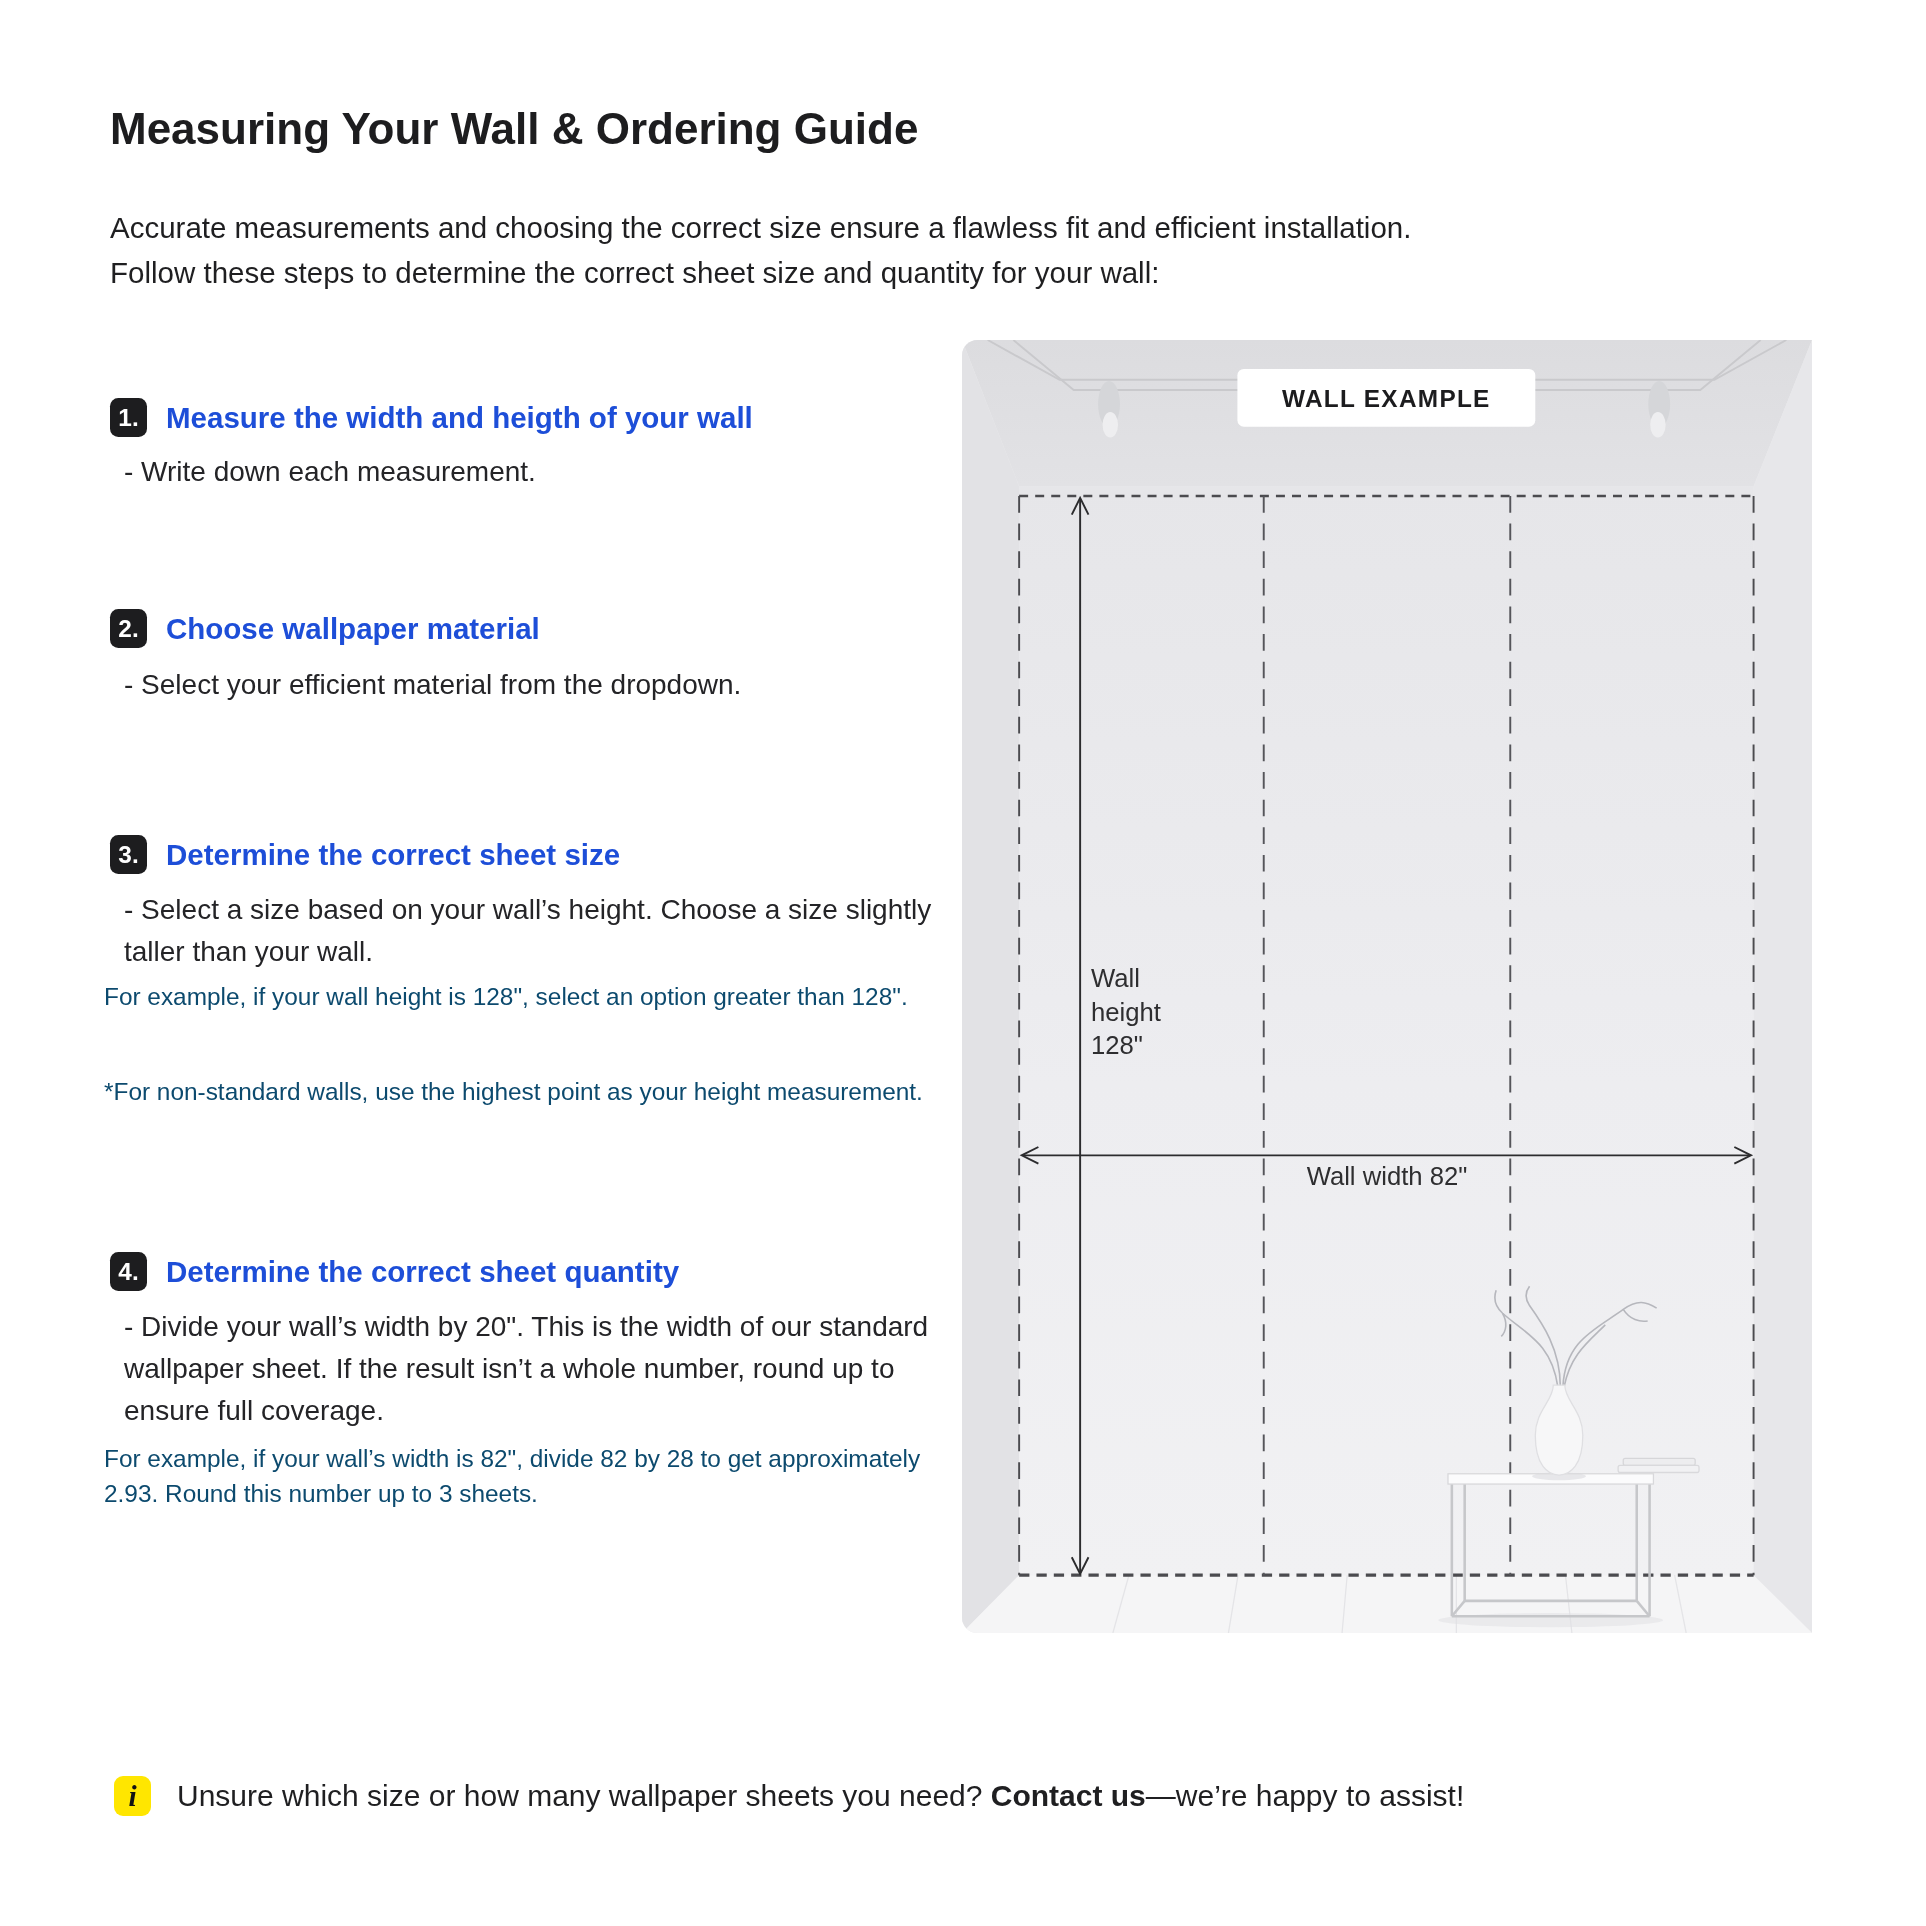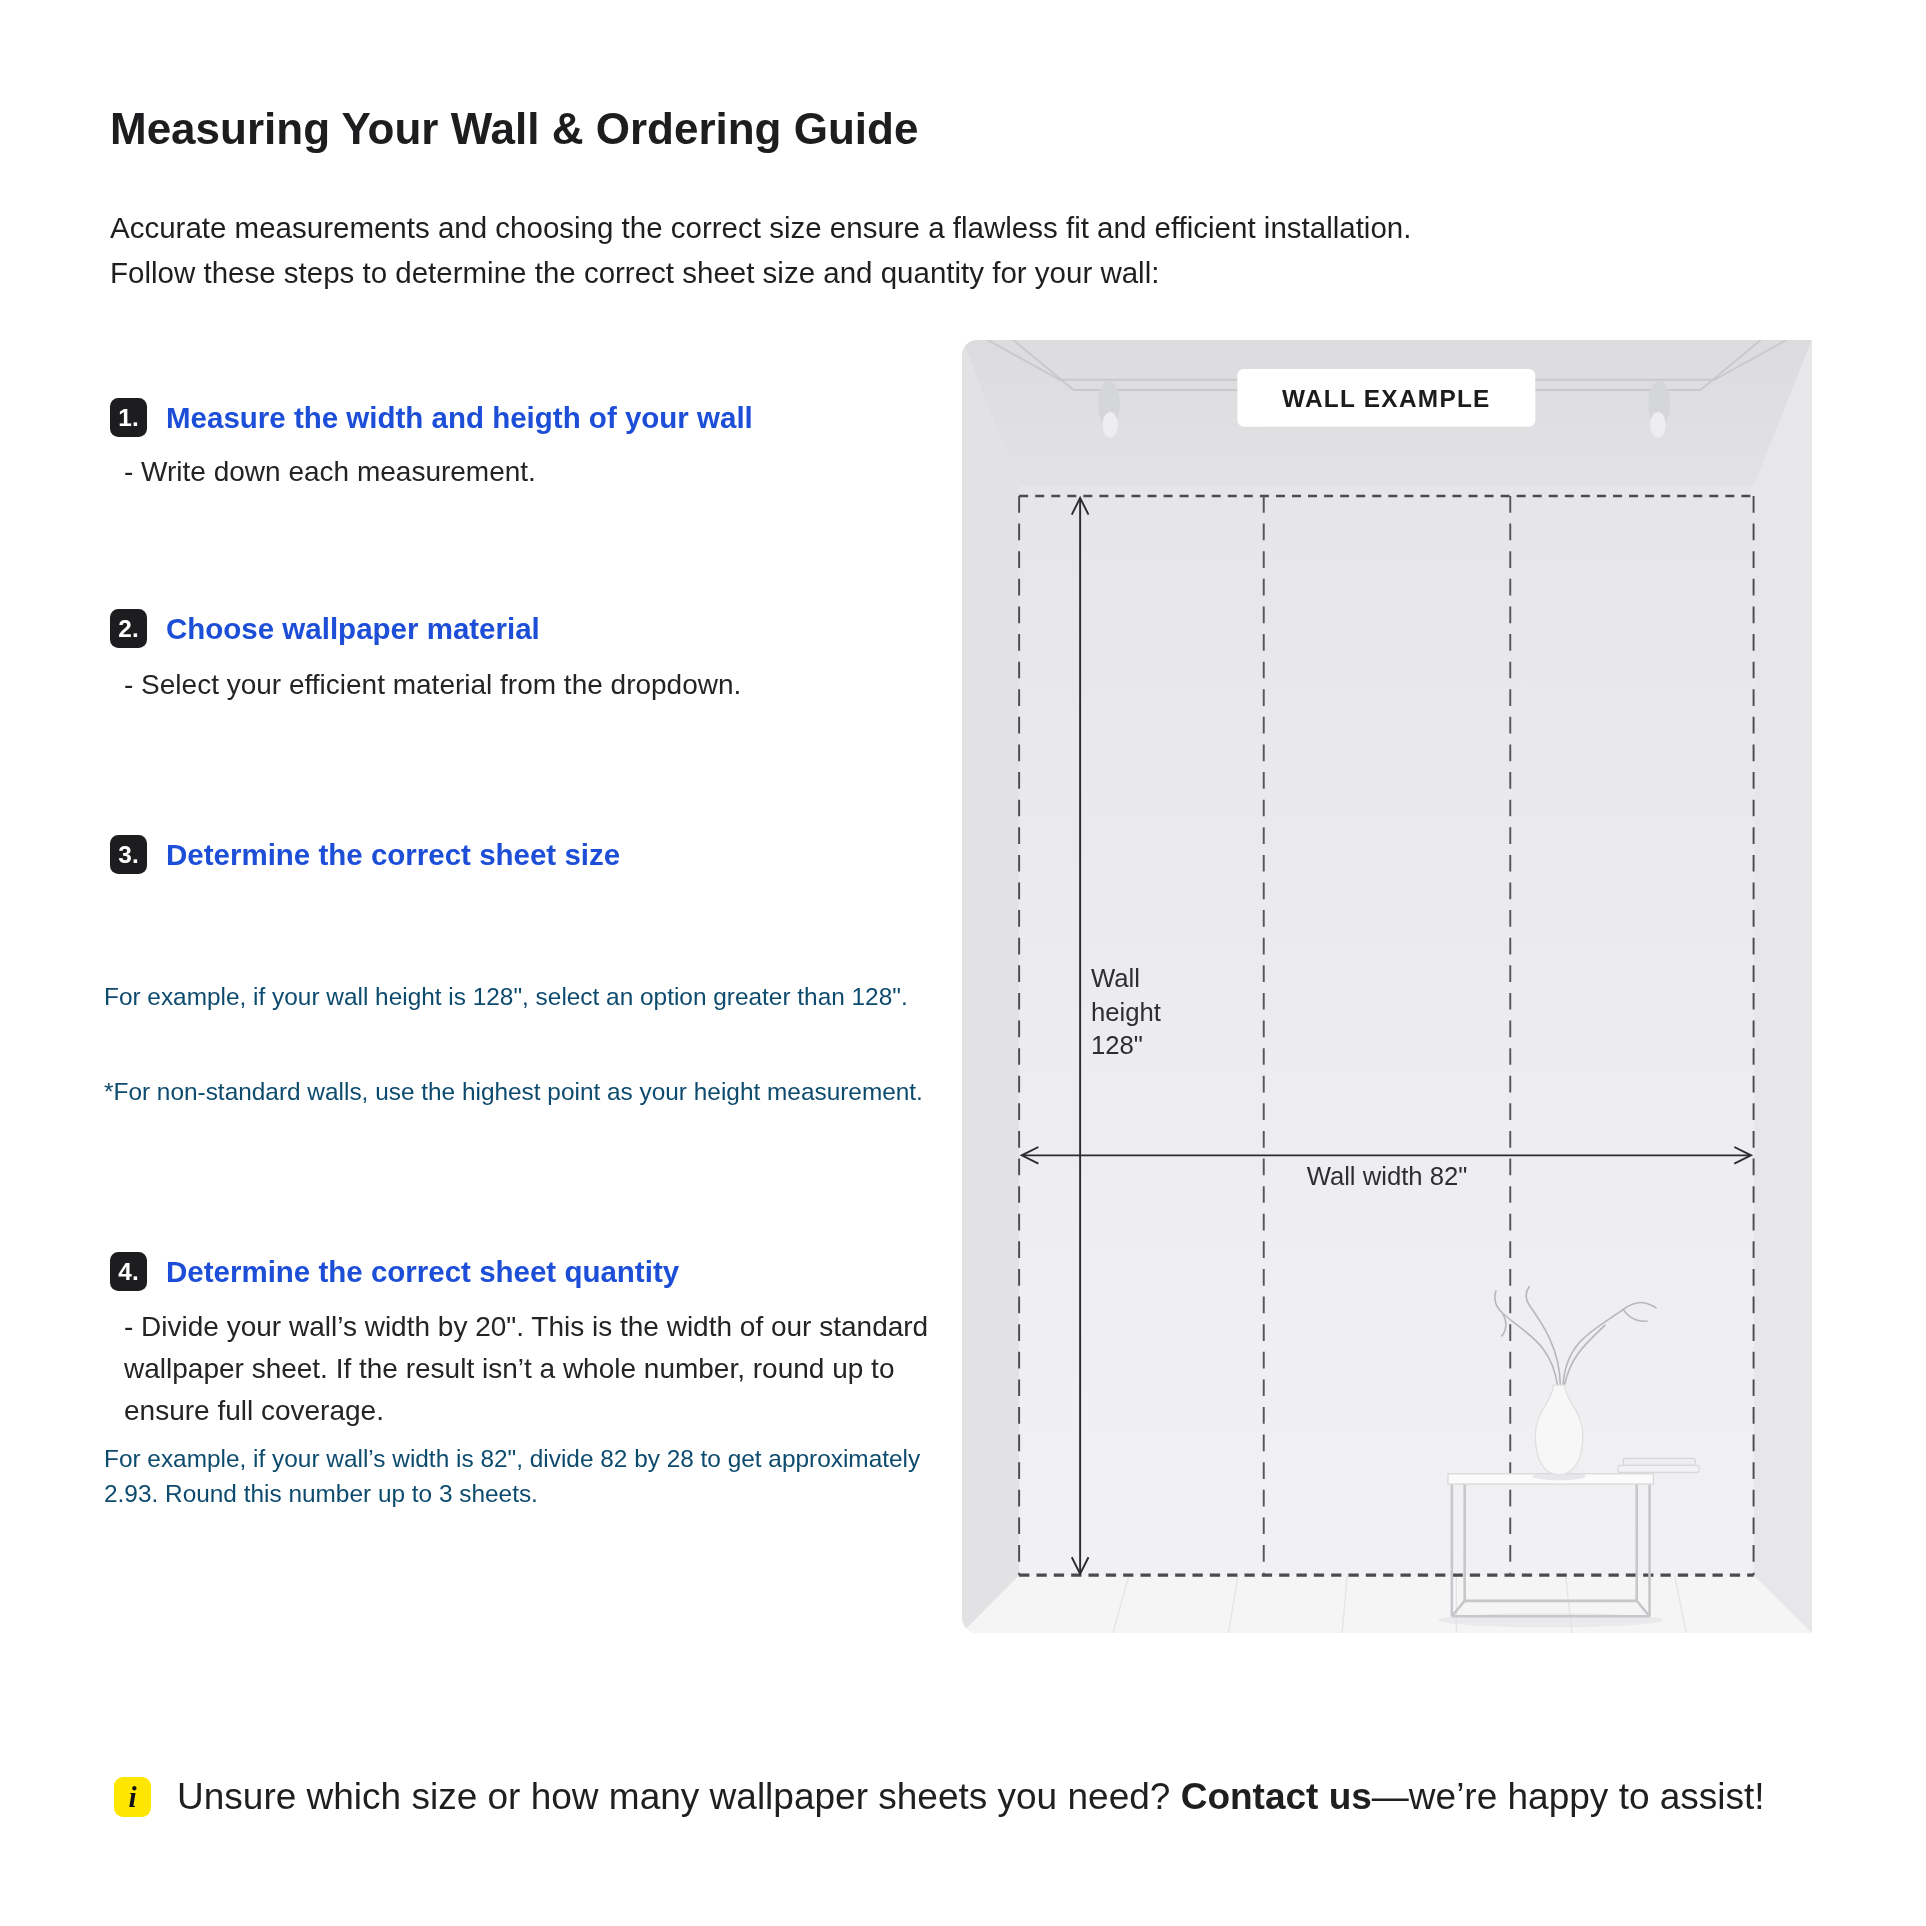--- a/index.html
+++ b/index.html
@@ -17,21 +17,21 @@
   .s1-head{top:398px}.s1-desc{top:451px}
   .s2-head{top:609px}.s2-desc{top:664px}
   .s3-head{top:835px}.s3-desc{top:889px}.s3-example{top:971px}.s3-note{top:1066px}
   .s4-head{top:1252px}.s4-desc{top:1306px}.s4-example{top:1433px}
   .photo{position:absolute;left:962px;top:340px;width:884px;height:1293px;border-radius:15.4px;overflow:hidden;text-decoration:underline;}
   .photo svg{display:block}
   .footer{position:absolute;left:114px;top:1776px;display:flex;align-items:center;gap:26px;}
   .info-icon{width:37px;height:40px;background:#FFE600;border-radius:9px;display:flex;align-items:center;
              justify-content:center;font-family:"Liberation Serif",serif;font-style:italic;font-weight:700;
              font-size:29.5px;color:#121212;flex:0 0 auto;}
-  .footer-text{font-size:37px;color:#1f1f21;}
+  .footer-text{font-size:30px;color:#1f1f21;}
   .footer-text b{font-weight:700;}
   .svg-label{font-family:"Liberation Sans",sans-serif;}
 </style>
 </head>
 <body>
 
 <div class="page">
 
   <div class="title">Measuring Your Wall &amp; Ordering Guide</div>
 
@@ -49,20 +49,21 @@
   <div class="step-head s2-head">
     <div class="badge">2.</div>
     <div class="step-title">Choose wallpaper material</div>
   </div>
   <div class="desc s2-desc">- Select your efficient material from the dropdown.</div>
 
   <div class="step-head s3-head">
     <div class="badge">3.</div>
     <div class="step-title">Determine the correct sheet size</div>
   </div>
+  <div class="desc s3-desc">- Select a size based on your wall’s height. Choose a size slightly taller than your wall.</div>
   <div class="example s3-example">For example, if your wall height is 128", select an option greater than 128".</div>
   <div class="example s3-note">*For non-standard walls, use the highest point as your height measurement.</div>
 
   <div class="step-head s4-head">
     <div class="badge">4.</div>
     <div class="step-title">Determine the correct sheet quantity</div>
   </div>
   <div class="desc s4-desc">- Divide your wall’s width by 20". This is the width of our standard wallpaper sheet. If the result isn’t a whole number, round up to ensure full coverage.</div>
   <div class="example s4-example">For example, if your wall’s width is 82", divide 82 by 28 to get approximately 2.93. Round this number up to 3 sheets.</div>
 

